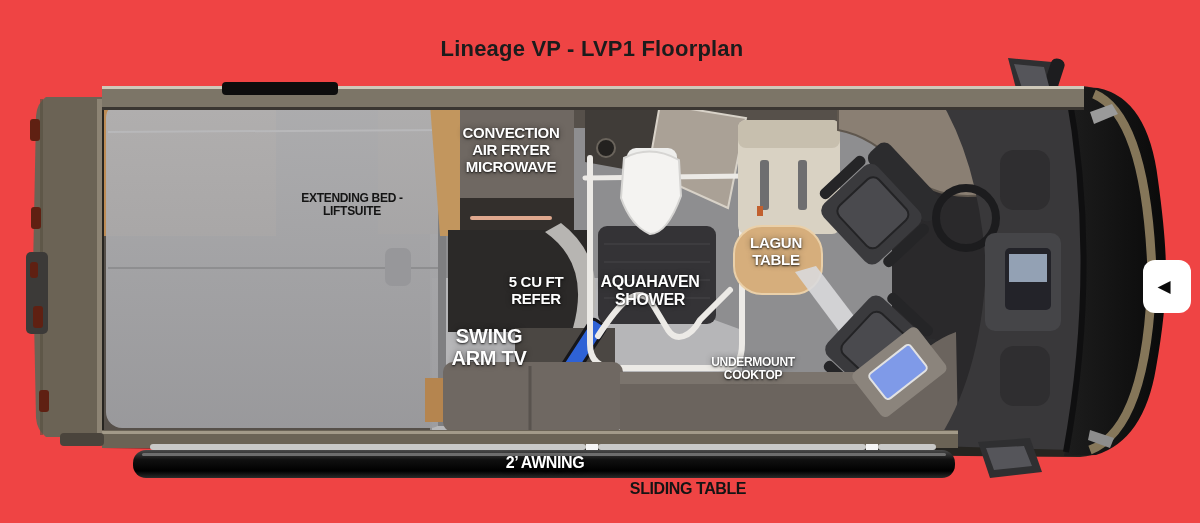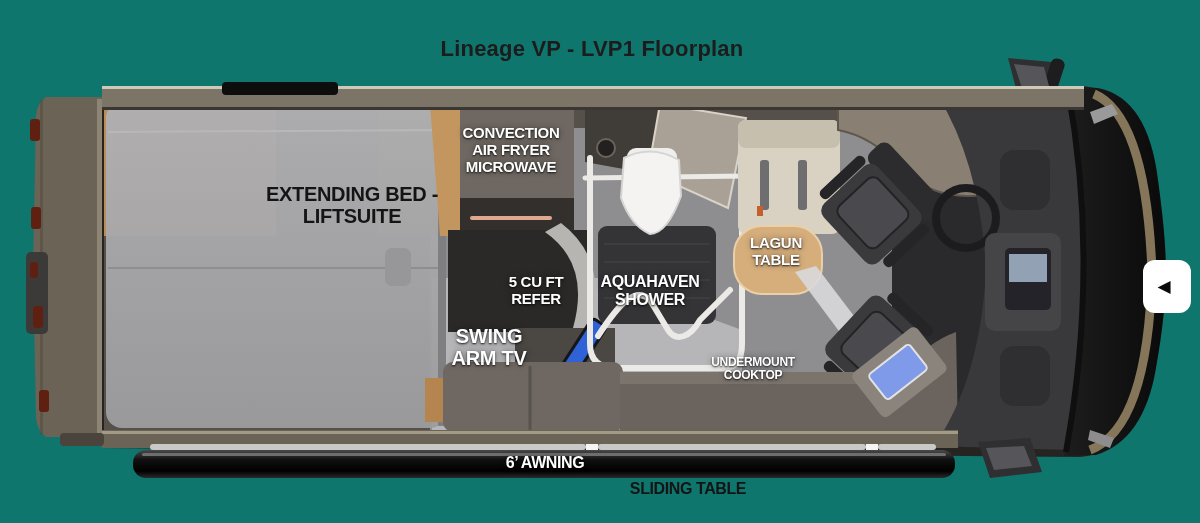--- a/index.html
+++ b/index.html
@@ -1,36 +1,36 @@
 <!DOCTYPE html>
 <html style="--c-title-text: #1c1c1c; --c-label-light: #ffffff; --c-label-dark: #141414; --c-body-olive: #6b6355; --c-wall-taupe: #7c7567; --c-bed-gray: #a6a6a8; --c-carpet-gray: #8e8e90; --c-floor-light: #b6b6b8; --c-cabinet-brown: #6f6862; --c-wood-table: #d6ae7c; --c-tv-blue: #2e62d6; --c-cooktop-blue: #7f9ae8; --c-awning-black: #0a0a0a; --c-front-bronze: #8c7c5e;"><head>
 <meta charset="utf-8">
 <style>
   html,body{margin:0;padding:0;background:#ffffff;}
   .stage{
-    position:relative;width:1200px;height:523px;background:#0f766e;overflow:hidden;
+    position:relative;width:1200px;height:523px;background:#ef4444;overflow:hidden;
     font-family:"Liberation Sans","DejaVu Sans",sans-serif;
   }
   .title{
     position:absolute;left:592px;top:49px;transform:translate(-50%,-50%);
     margin:0;font-size:22px;font-weight:bold;letter-spacing:.2px;
     color:var(--c-title-text,#1c1c1c);white-space:nowrap;
   }
   .art{position:absolute;left:0;top:0;}
   .label{
     position:absolute;transform:translate(-50%,-50%);
     font-weight:bold;text-align:center;line-height:1.12;letter-spacing:-.3px;
     white-space:pre-line;pointer-events:none;
   }
   .label.light{
     color:var(--c-label-light,#fff);
     text-shadow:0 1px 2px rgba(0,0,0,.8),0 0 6px rgba(0,0,0,.45);
     font-size:15px;
   }
-  .label.dark{color:var(--c-label-dark,#141414);font-size:20px;text-shadow:none;}
+  .label.dark{color:var(--c-label-dark,#141414);font-size:12px;text-shadow:none;}
   .label.banner{font-size:16px;letter-spacing:-.4px;}
   .carousel-btn{
     position:absolute;left:1143px;top:260px;width:48px;height:53px;
     background:#ffffff;border:none;border-radius:12px;cursor:pointer;
     display:flex;align-items:center;justify-content:center;padding:0 10px 0 4px;
   }
   .carousel-btn span{font-size:17px;color:#0a0a0a;line-height:1;}
 </style>
 </head>
 <body>
@@ -233,20 +233,20 @@
   <div class="label light" style="left:536px;top:257px;margin-top:34px;">5 CU FT
 REFER</div>
   <div class="label light" style="left:650px;top:291px;font-size:16px;">AQUAHAVEN
 SHOWER</div>
   <div class="label light" style="left:776px;top:252px;">LAGUN
 TABLE</div>
   <div class="label light" style="left:489px;top:347px;font-size:20px;">SWING
 ARM TV</div>
   <div class="label light" style="left:753px;top:369px;font-size:12px;">UNDERMOUNT
 COOKTOP</div>
-  <div class="label light banner" style="left:545px;top:463px;">6’ AWNING</div>
+  <div class="label light banner" style="left:545px;top:463px;">2’ AWNING</div>
   <div class="label dark banner" style="left:688px;top:489px;">SLIDING TABLE</div>
 
   <button class="carousel-btn">
     <span>◀</span>
   </button>
 
 </div>
 
 </body></html>

